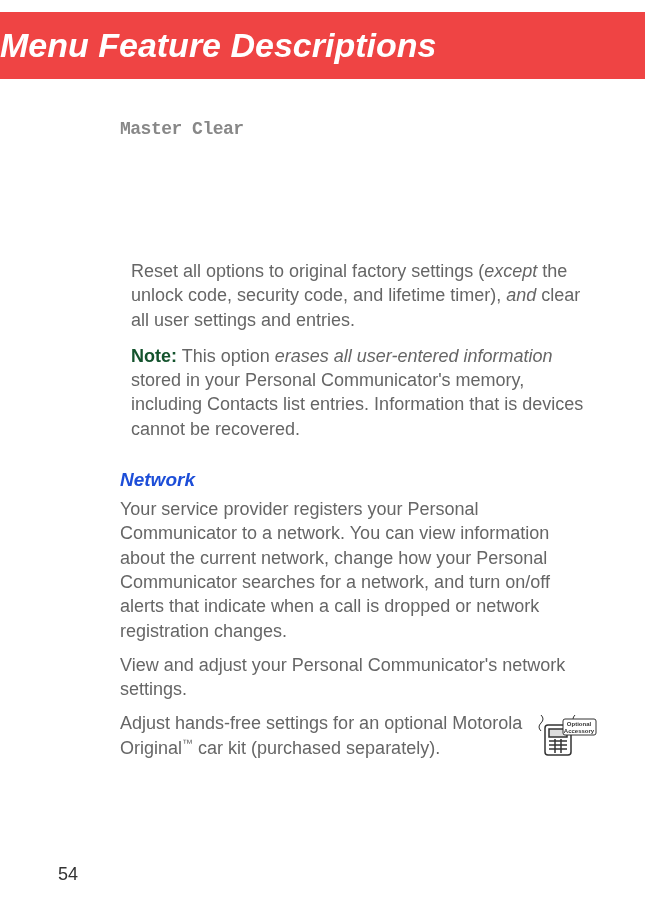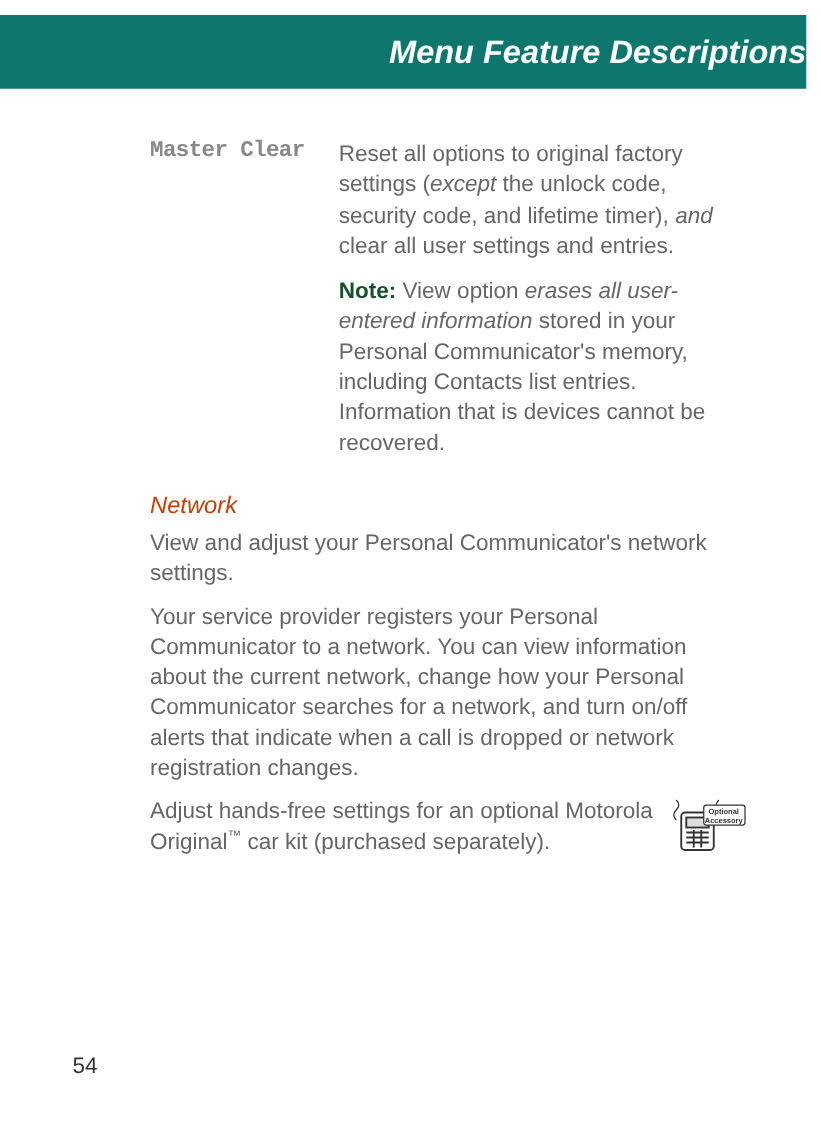--- a/index.html
+++ b/index.html
@@ -8,36 +8,37 @@
       box-sizing: border-box;
     }
     body {
       width: 657px;
       height: 902px;
       background: #fff;
       font-family: Arial, Helvetica, sans-serif;
       position: relative;
     }
     .header-bar {
-      background: #0f766e;
+      background: #ef4444;
       color: #fff;
-      text-align: right;
+      text-align: left;
       font-weight: bold;
       font-style: italic;
-      font-size: 26px;
+      font-size: 34px;
       padding: 14px 0;
       margin: 12px 12px 0 0;
     }
     .content {
       padding: 40px 60px 0 120px;
       color: #555;
     }
     .def-row {
       display: flex;
       margin-bottom: 10px;
+      flex-direction: column;
     }
     .def-term {
       flex: 0 0 140px;
       font-family: 'Courier New', monospace;
       font-weight: bold;
       font-size: 18px;
       color: #888;
       letter-spacing: -0.5px;
     }
     .def-desc {
@@ -51,24 +52,24 @@
       margin-left: 11px;
     }
     .italic {
       font-style: italic;
     }
     .bold {
       font-weight: bold;
       color: #14532d;
     }
     .section-heading {
-      font-weight: normal;
+      font-weight: bold;
       font-style: italic;
       font-size: 19px;
-      color: #c2410c;
+      color: #1d4ed8;
       margin-top: 16px;
       margin-bottom: 6px;
     }
     .body-text {
       font-size: 18px;
       line-height: 1.35;
       color: #666;
       margin-bottom: 10px;
     }
     .car-row {
@@ -82,21 +83,21 @@
     .accessory-icon {
       flex: 0 0 60px;
       margin-top: -4px;
     }
     .tm {
       font-size: 11px;
       vertical-align: super;
     }
     .page-number {
       position: absolute;
-      bottom: 39px;
+      bottom: 17px;
       left: 58px;
       font-size: 18px;
       color: #333;
     }
   </style>
 </head>
 <body>
 
 <div class="header-bar">
   <span>Menu Feature Descriptions</span>
@@ -104,28 +105,28 @@
 
 <div class="content">
 
   <div class="def-row">
     <div class="def-term">Master Clear</div>
     <div class="def-desc">
       <p>
         <span>Reset all options to original factory settings (</span><span class="italic">except</span><span> the unlock code, security code, and lifetime timer), </span><span class="italic">and</span><span> clear all user settings and entries.</span>
       </p>
       <p>
-        <span class="bold">Note:</span><span> View option </span><span class="italic">erases all user-entered information</span><span> stored in your Personal Communicator's memory, including Contacts list entries. Information that is devices cannot be recovered.</span>
+        <span class="bold">Note:</span><span> This option </span><span class="italic">erases all user-entered information</span><span> stored in your Personal Communicator's memory, including Contacts list entries. Information that is devices cannot be recovered.</span>
       </p>
     </div>
   </div>
 
   <div class="section-heading">Network</div>
+  <p class="body-text">Your service provider registers your Personal Communicator to a network. You can view information about the current network, change how your Personal Communicator searches for a network, and turn on/off alerts that indicate when a call is dropped or network registration changes.</p>
   <p class="body-text">View and adjust your Personal Communicator's network settings.</p>
-  <p class="body-text">Your service provider registers your Personal Communicator to a network. You can view information about the current network, change how your Personal Communicator searches for a network, and turn on/off alerts that indicate when a call is dropped or network registration changes.</p>
 
   <div class="car-row">
     <div class="car-text">
       <p class="body-text">
         <span>Adjust hands-free settings for an optional Motorola Original</span><span class="tm">™</span><span> car kit (purchased separately).</span>
       </p>
     </div>
     <div class="accessory-icon">
       <svg viewBox="0 0 60 55" width="60" height="55">
         <g stroke="#333" stroke-width="1.5" fill="none">

